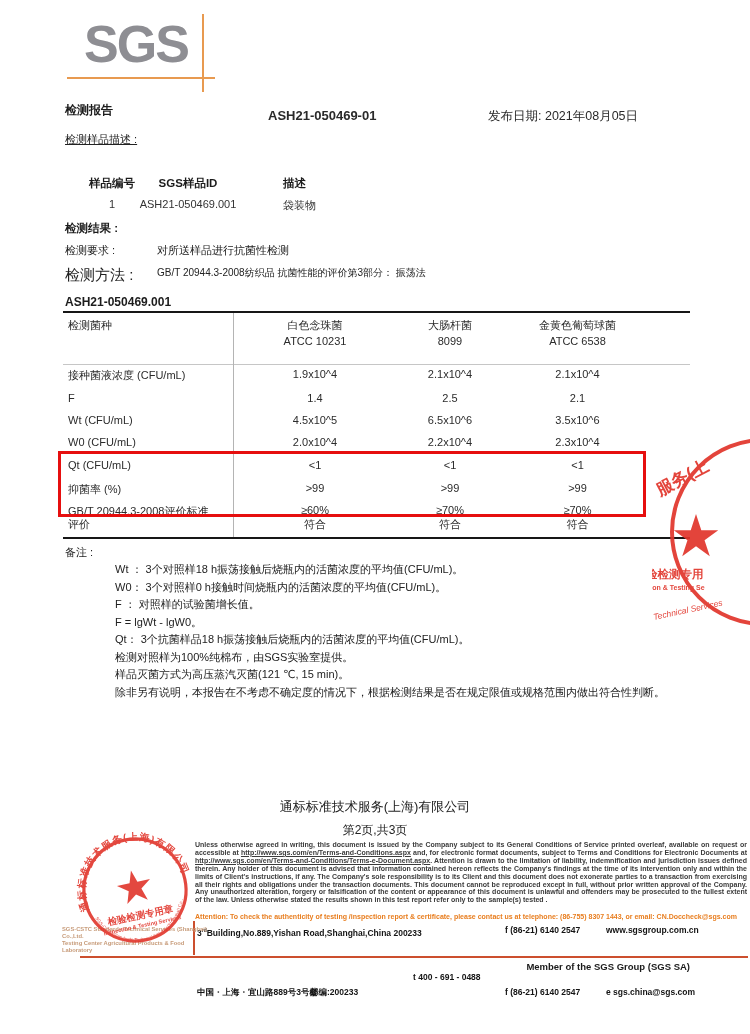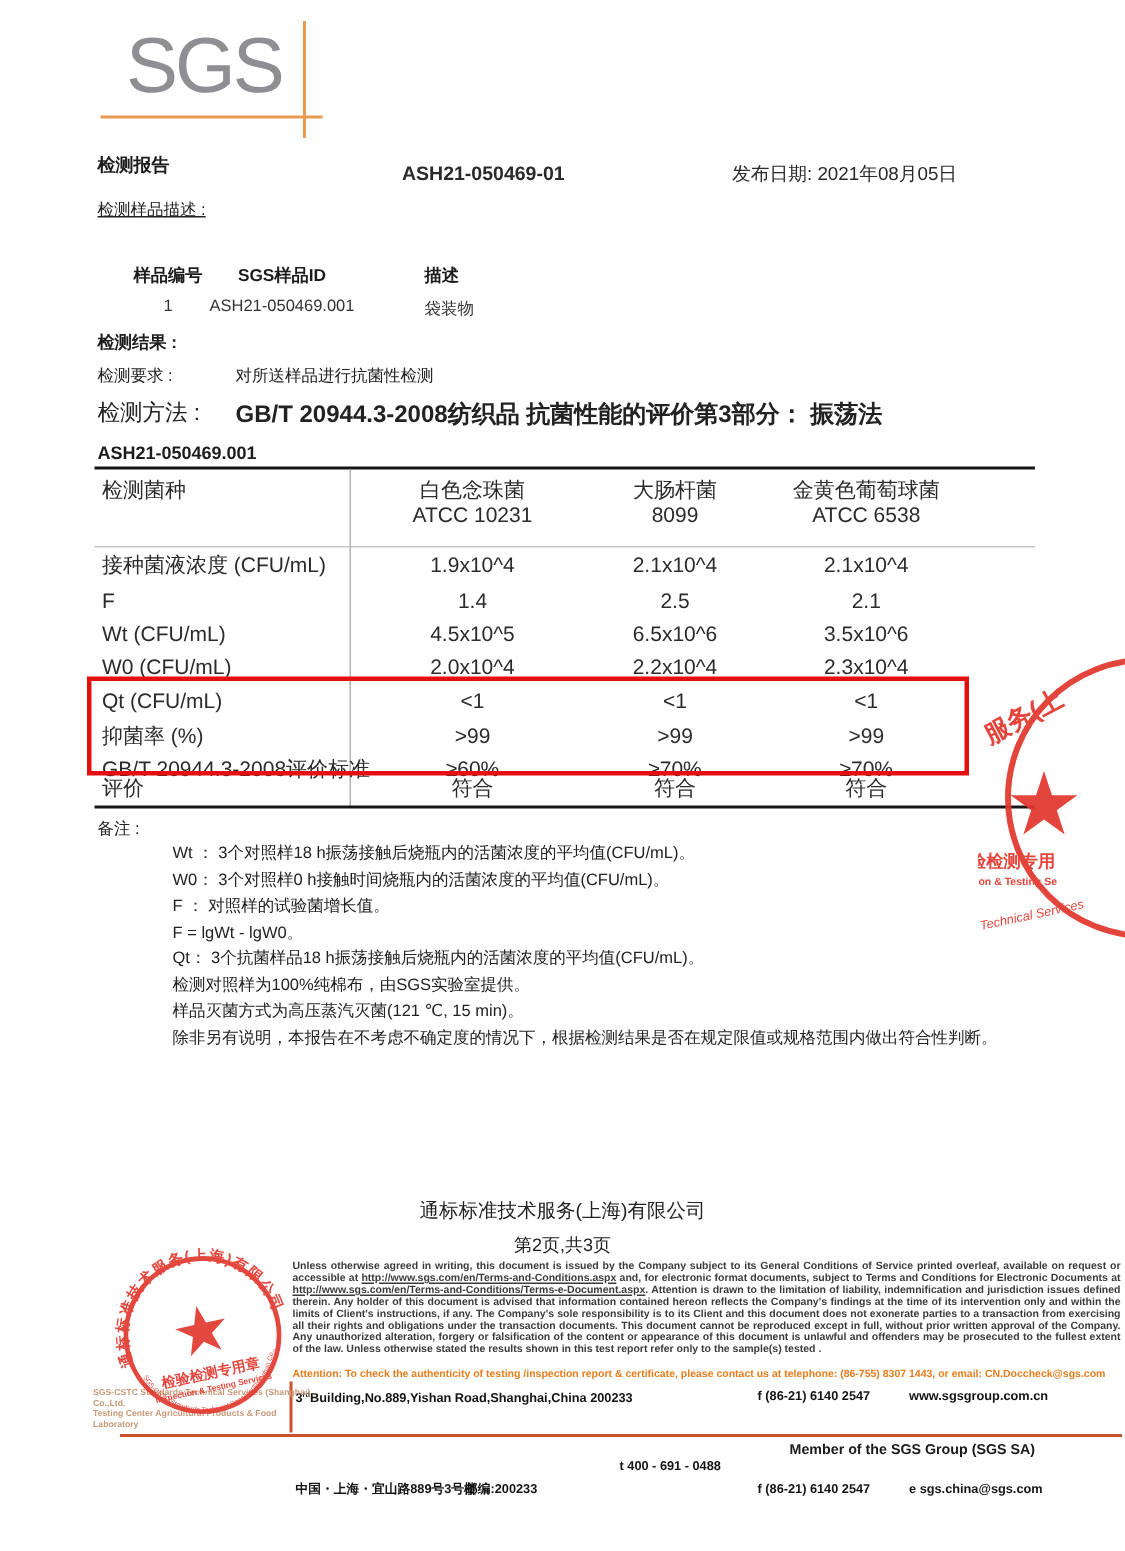--- a/index.html
+++ b/index.html
@@ -2,46 +2,46 @@
 <html><head>
 <meta charset="utf-8">
 <style>
   html,body{margin:0;padding:0;background:#e8e8e8;}
   .page{
     position:relative;width:750px;height:1034px;background:#ffffff;margin:0 auto;
     overflow:hidden;font-family:"Liberation Sans","DejaVu Sans",sans-serif;color:#1c1c1c;
   }
   .abs{position:absolute;}
   
-  .sgs-logo{left:84px;top:16px;font-size:52px;font-weight:normal;color:#8e8e93;letter-spacing:-2px;line-height:56px;text-align:center;}
+  .sgs-logo{left:84px;top:16px;font-size:52px;font-weight:bold;color:#8e8e93;letter-spacing:-2px;line-height:56px;text-align:center;}
   .logo-hline{left:67px;top:77px;width:148px;height:2px;background:#e89a50;}
   .logo-vline{left:202px;top:14px;width:2px;height:78px;background:#e89a50;}
   
   .rpt-title{left:65px;top:102px;font-size:12px;font-weight:bold;}
   .rpt-no{left:268px;top:108px;font-size:13px;font-weight:bold;color:#2a2a2a;}
   .rpt-date{left:488px;top:108px;font-size:12.5px;color:#2a2a2a;}
   .sample-desc-h{left:65px;top:132px;font-size:11px;text-decoration:underline;color:#222;}
   
   .smp-h{top:176px;font-size:11.5px;font-weight:bold;}
   .smp-v{top:198px;font-size:11px;color:#333;}
   .smp-c1{left:72px;width:80px;text-align:center;}
   .smp-c2{left:130px;width:116px;text-align:center;}
   .smp-c3{left:283px;}
   .res-h{left:65px;top:221px;font-size:11.5px;font-weight:bold;}
   .req-l{left:65px;top:243px;font-size:11px;color:#222;}
   .req-v{left:157px;top:243px;font-size:11px;color:#222;}
   .met-l{left:65px;top:266px;font-size:15px;color:#222;}
-  .met-v{left:157px;top:266px;font-size:16px;font-weight:bold;color:#222;width:520px;}
+  .met-v{left:157px;top:266px;font-size:10px;font-weight:normal;color:#222;width:520px;}
   .tbl-sid{left:65px;top:295px;font-size:12px;font-weight:bold;}
   
   .tb-top{left:63px;top:311px;width:627px;height:2px;background:#161616;}
   .tb-bot{left:63px;top:537px;width:627px;height:2px;background:#161616;}
   .tb-mid{left:63px;top:364px;width:627px;height:1px;background:#c6c6c6;}
   .tb-vline{left:233px;top:313px;width:1px;height:225px;background:#b4b4b4;}
-  .trow{position:absolute;left:63px;width:627px;height:16px;font-size:14px;color:#2b2b2b;}
+  .trow{position:absolute;left:63px;width:627px;height:16px;font-size:11px;color:#2b2b2b;}
   .tl{position:absolute;left:5px;white-space:nowrap;}
   .tc{position:absolute;text-align:center;}
   .c2{left:177px;width:150px;}
   .c3{left:322px;width:130px;}
   .c4{left:437px;width:155px;}
   .red-box{left:58px;top:451px;width:582px;height:60px;border:3px solid #e60f0f;z-index:3;}
   
   .note-h{left:65px;top:545px;font-size:11px;color:#222;}
   .notes{left:115px;top:561px;width:580px;font-size:11px;line-height:17.5px;color:#222;}
   

